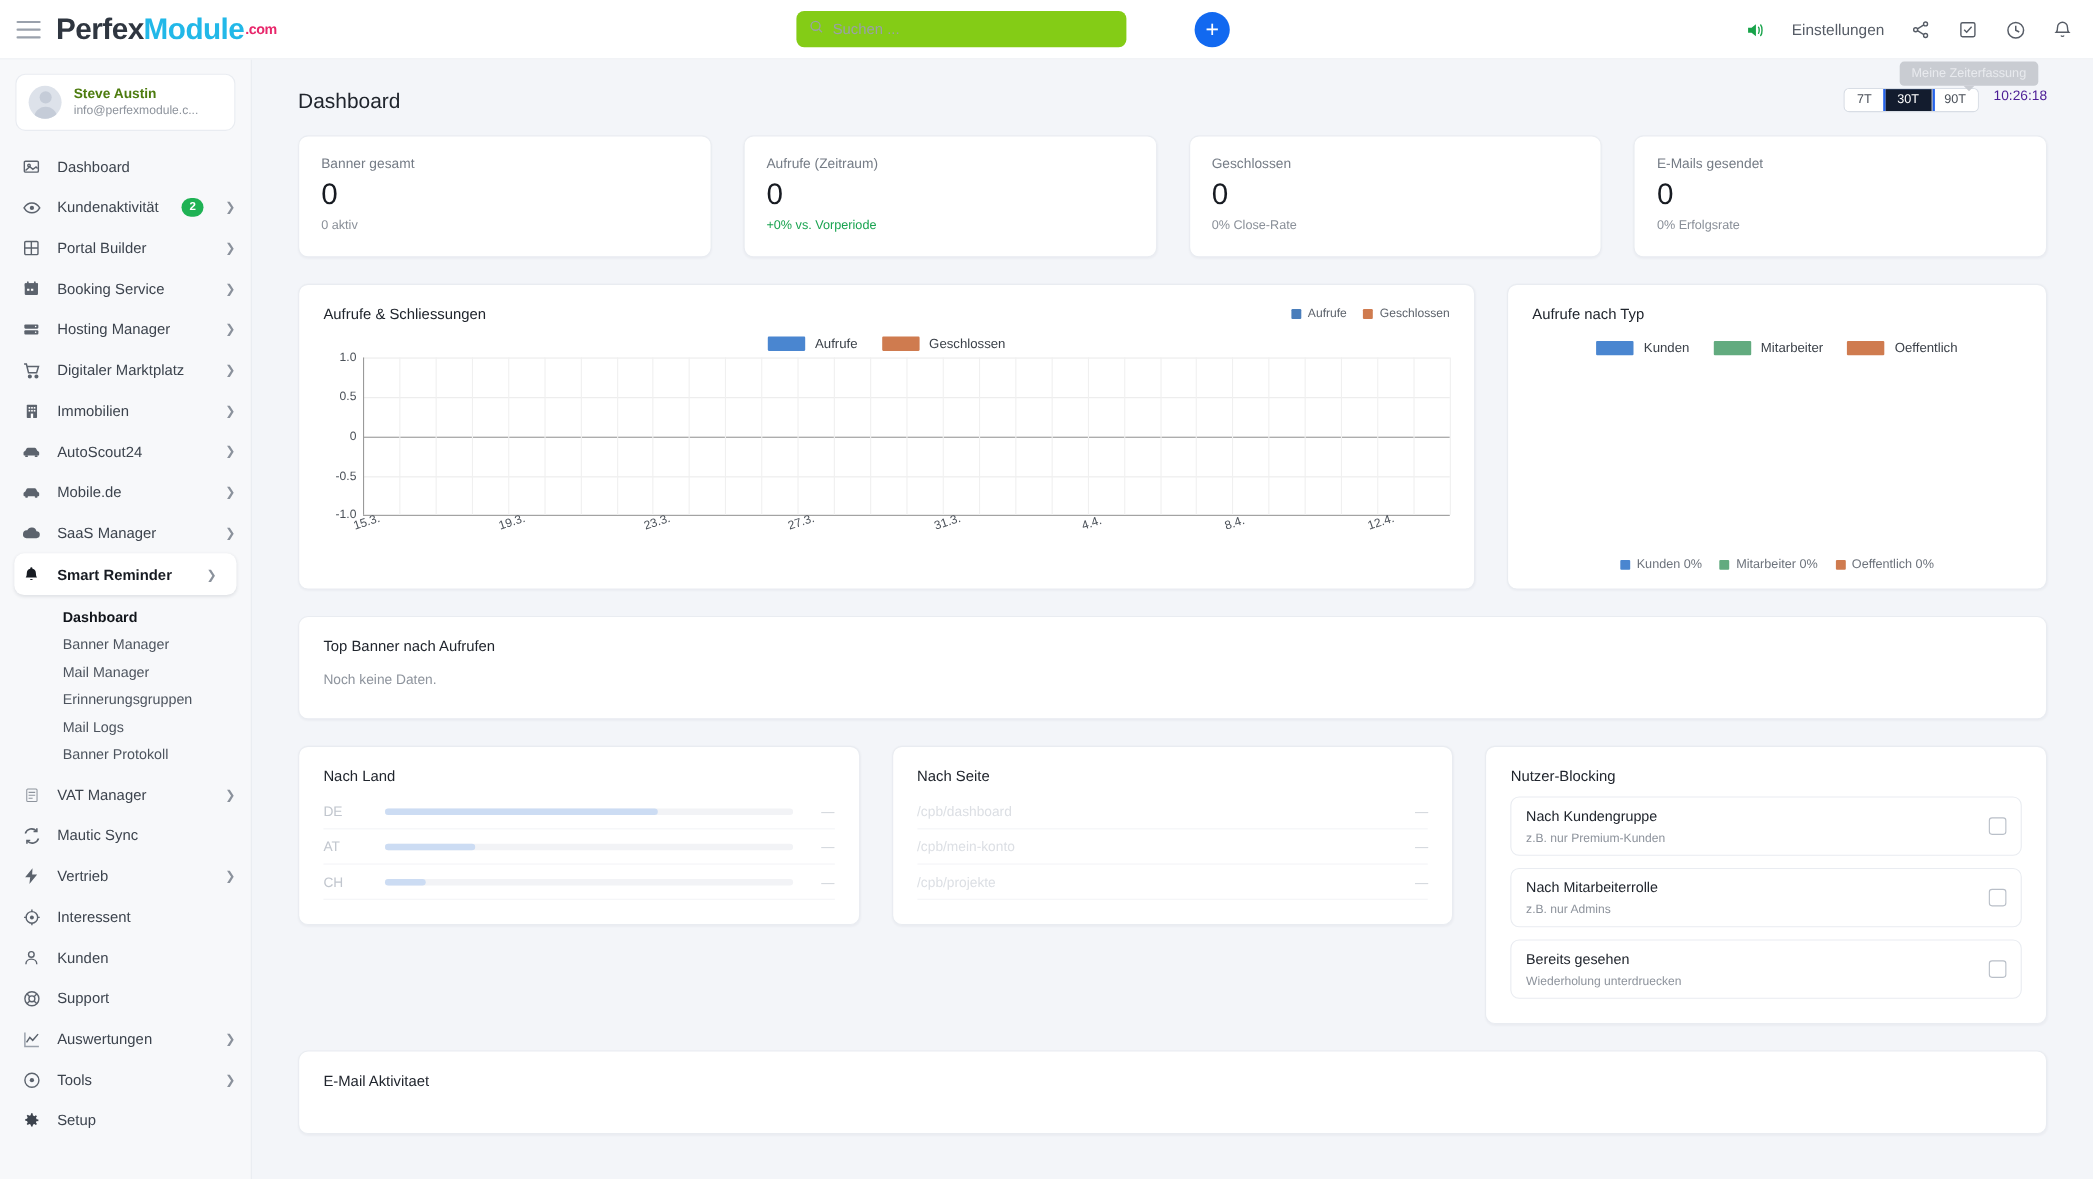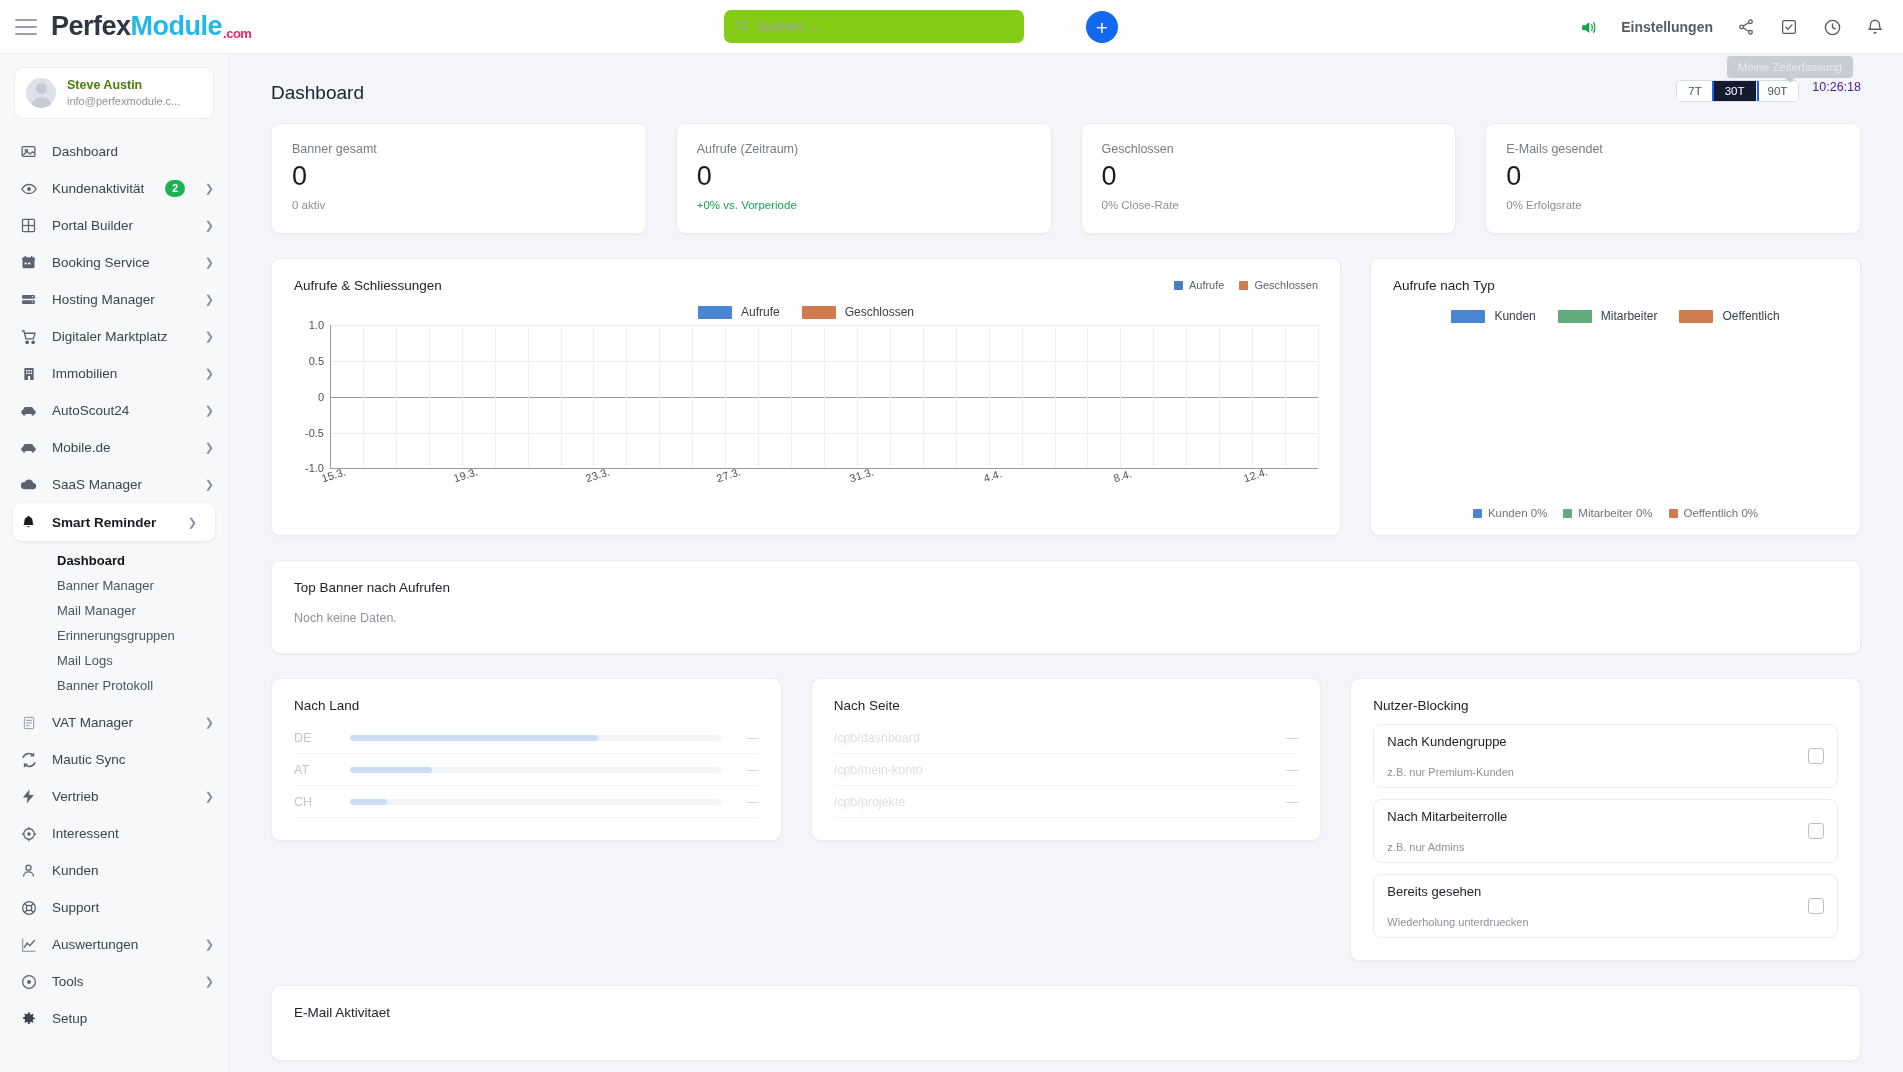--- a/index.html
+++ b/index.html
@@ -13,21 +13,21 @@
 
   
   .topbar {
     position: absolute; top: 0; left: 0; right: 0; height: 54px;
     background: #ffffff; display: flex; align-items: center;
     border-bottom: 1px solid #eceef2; z-index: 40;
   }
   .burger { width: 22px; height: 16px; margin-left: 15px; margin-right: 14px;
             display: flex; flex-direction: column; justify-content: space-between; cursor: pointer; }
   .burger i { display: block; height: 2px; background: #9aa1ac; border-radius: 1px; }
-  .brand { font-size: 27px; font-weight: bold; letter-spacing: -0.5px; line-height: 1; display: flex; align-items: flex-end; }
+  .brand { font-size: 27px; font-weight: bold; letter-spacing: -0.5px; line-height: 1; display: flex; align-items: center; }
   .brand .p1 { color: #2f3640; }
   .brand .p2 { color: #22b8e8; }
   .brand .p3 { color: #e8276b; font-size: 13px; font-weight: bold; margin-left: 1px; }
 
   .searchwrap { position: absolute; left: 724px; top: 10px; width: 300px; }
   .searchbox {
     display: flex; align-items: center; gap: 8px;
     background: #84cc16; border-radius: 7px; height: 33px; padding: 0 11px;
   }
   .searchbox input {
@@ -39,21 +39,21 @@
     position: absolute; left: 1086px; top: 11px;
     width: 32px; height: 32px; border-radius: 50%; background: #1269f0;
     display: flex; align-items: center; justify-content: center;
     color: #fff; font-size: 21px; line-height: 1; cursor: pointer;
     border: none; font-family: "Liberation Sans", sans-serif;
   }
   .topright {
     position: absolute; right: 18px; top: 0; height: 54px;
     display: flex; align-items: center; gap: 23px;
   }
-  .topright .tlabel { font-size: 14px; color: #565c66; cursor: pointer; font-weight: bold; }
+  .topright .tlabel { font-size: 14px; color: #565c66; cursor: pointer; }
   .ticon { width: 20px; height: 20px; display: flex; align-items: center; justify-content: center; cursor: pointer; color: #565c66; }
 
   
   .sidebar {
     position: absolute; top: 54px; left: 0; width: 229px; bottom: 0;
     background: #f7f8fa; border-right: 1px solid #e9ecf1;
     overflow: hidden; z-index: 30;
   }
   .usercard {
     margin: 13px 14px 10px 14px; background: #fff; border: 1px solid #e9ecf1;
@@ -162,21 +162,21 @@
   .bartrack { flex: 1; height: 6px; background: #f2f3f6; border-radius: 4px; position: relative; }
   .barfill { position: absolute; left: 0; top: 0; bottom: 0; background: #ccdcf3; border-radius: 4px; }
   .dashm { width: 24px; text-align: right; color: #ccd1d8; font-size: 12px; flex: 0 0 24px; }
 
   .blockcard { flex: 1; padding: 19px 22px 22px 22px; }
   .blockitem {
     border: 1px solid #e9ecf1; border-radius: 8px; padding: 9px 13px;
     display: flex; align-items: center; margin-top: 11px; min-height: 45px;
   }
   .bi-t { font-size: 13px; color: #20252d; }
-  .bi-s { font-size: 11px; color: #8d939c; margin-top: 17px; }
+  .bi-s { font-size: 11px; color: #8d939c; margin-top: 7px; }
   .bi-cb { margin-left: auto; width: 16px; height: 16px; border: 1px solid #b9bfc8; border-radius: 3px; background: #fff; cursor: pointer; }
 
   .bottomrow { margin-top: 24px; padding: 0 42px 40px 42px; }
   .bottomcard { width: 100%; padding: 19px 22px 40px 22px; }
 </style>
 </head>
 <body>
 
 <div class="app">
 

